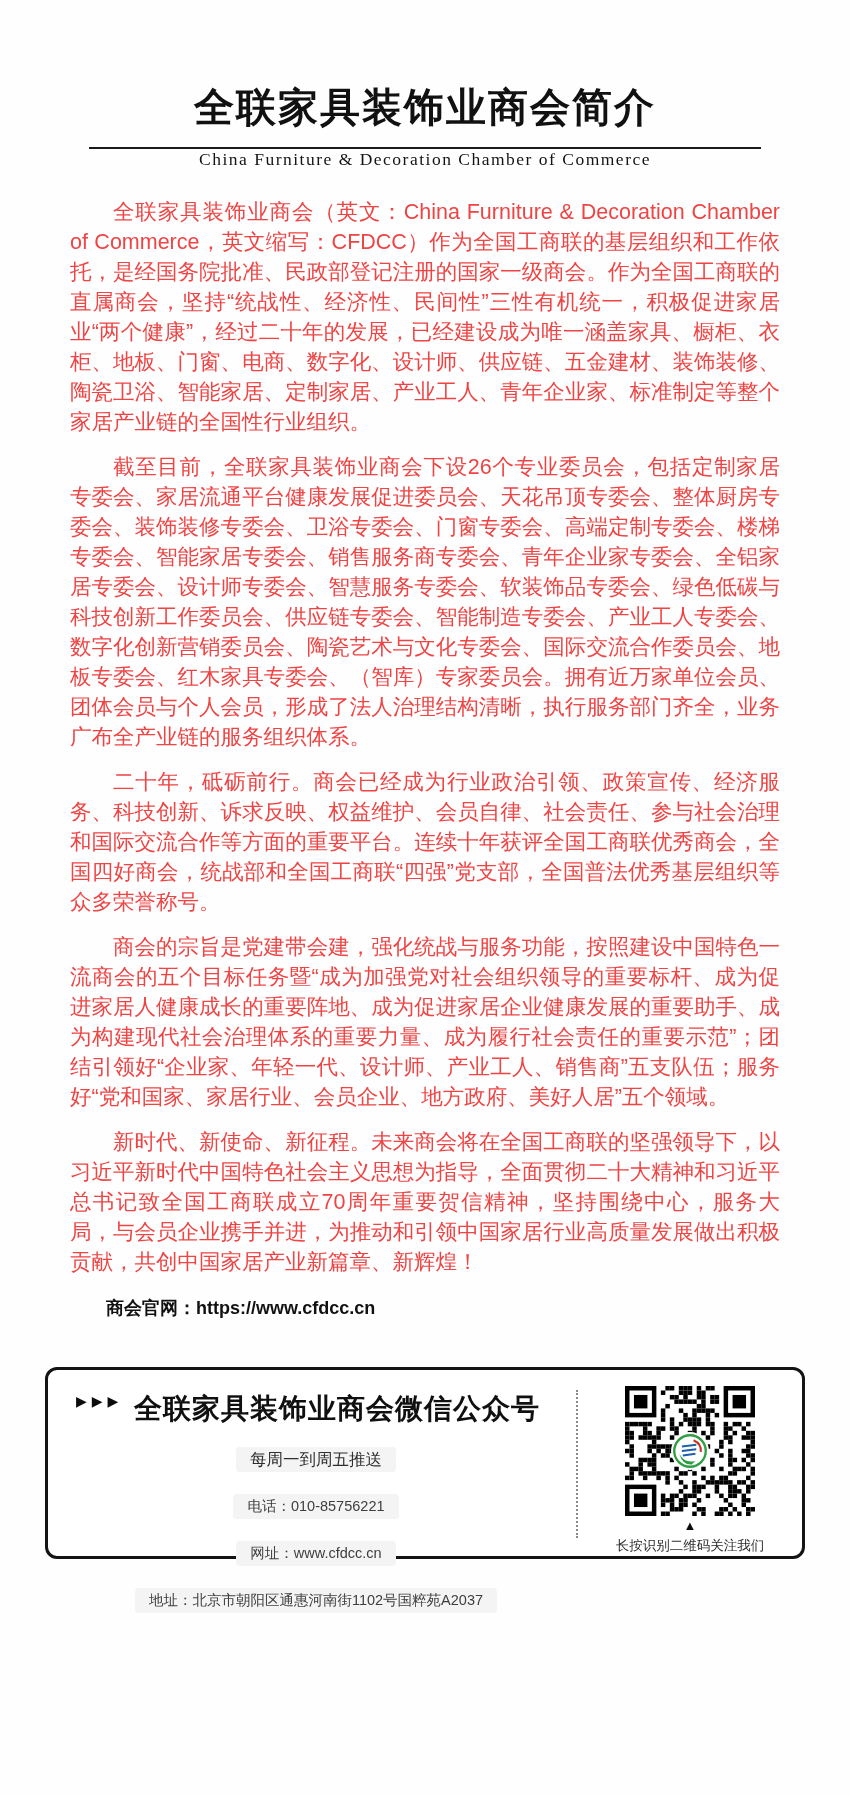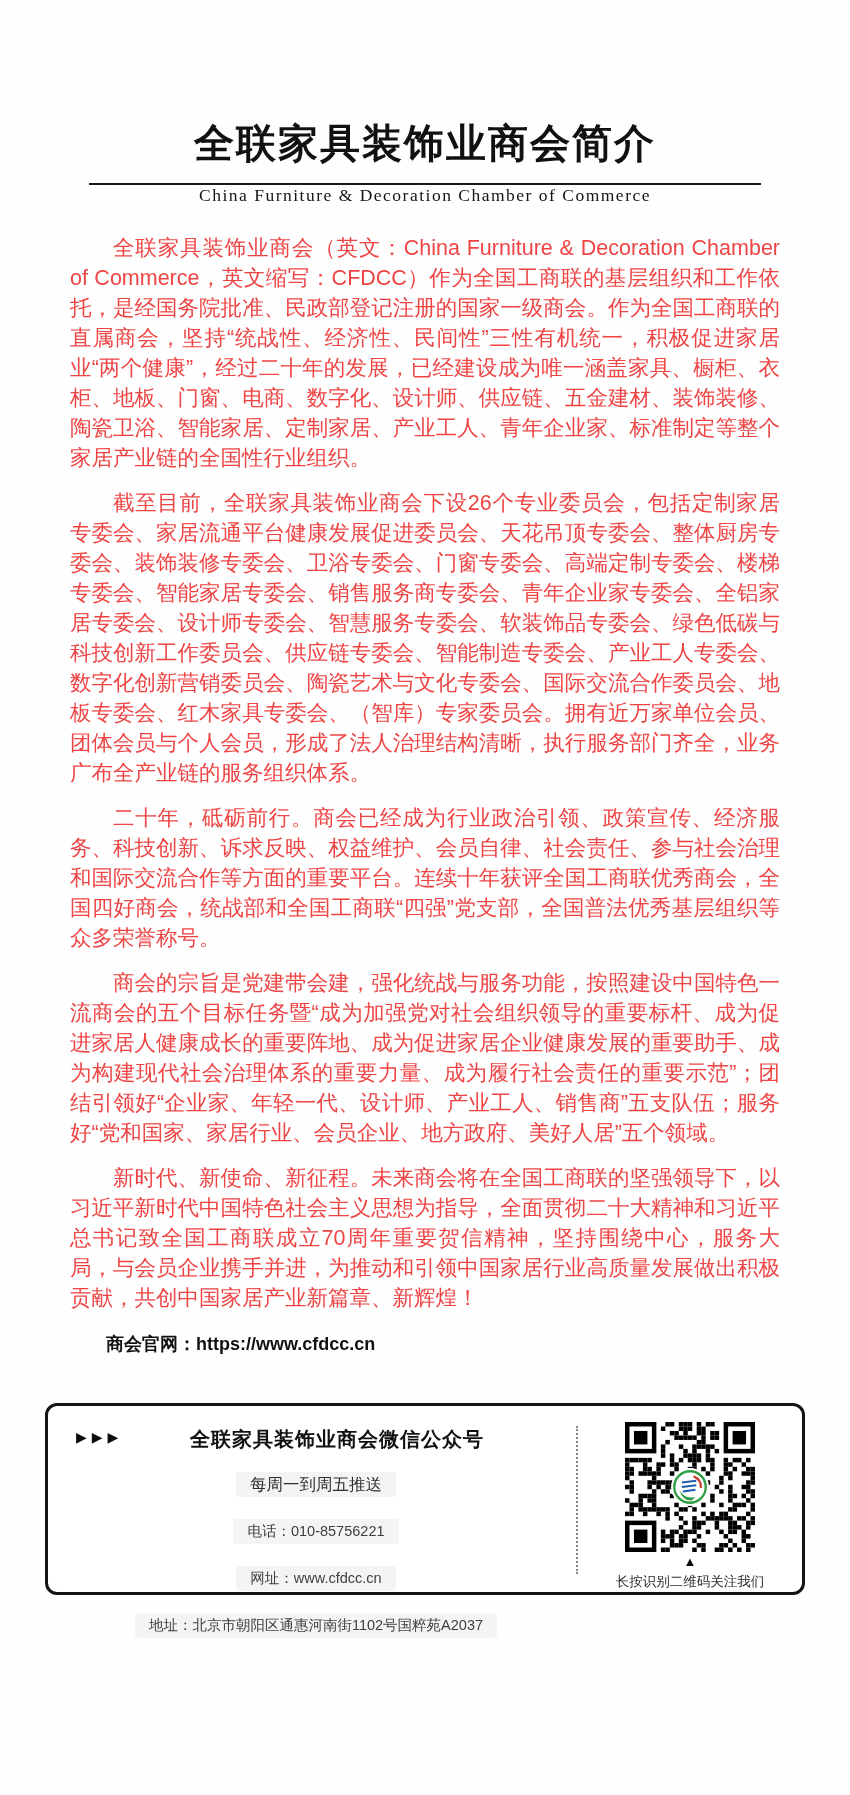--- a/index.html
+++ b/index.html
@@ -6,21 +6,21 @@
   .page{
     position:relative;
     width:850px;height:1795px;
     background:#fefefe;
     font-family:"Liberation Sans","DejaVu Sans",sans-serif;
     color:#1c1c1c;
     box-sizing:border-box;
     overflow:hidden;
   }
   
-  .doc-header{padding-top:116px;}
+  .doc-header{padding-top:80px;}
   .doc-title{
     margin:0;text-align:center;
     font-size:40px;font-weight:bold;letter-spacing:2px;color:#111;
   }
   .title-rule{
     width:672px;margin:12px auto 0;
     border:0;border-top:2px solid #1a1a1a;height:0;
   }
   .doc-subtitle{
     margin-top:0;text-align:center;
@@ -47,21 +47,21 @@
     display:flex;align-items:stretch;
     padding:14px 10px 12px 14px;
     background:#fff;
   }
   .card-left{flex:1;display:flex;flex-direction:column;align-items:center;min-width:0;}
   .card-head{width:100%;position:relative;text-align:center;margin:6px 0 8px 0;}
   .arrows{
     position:absolute;left:14px;top:3px;
     font-size:14px;letter-spacing:5px;color:#0c0c0c;
   }
-  .wechat-title{font-size:20px;font-weight:bold;color:#101010;letter-spacing:1px;margin-left:42px;}
+  .wechat-title{font-size:28px;font-weight:bold;color:#101010;letter-spacing:1px;margin-left:42px;}
   .pill{
     background:#f4f4f4;border-radius:4px;
     color:#3e3e3e;font-size:14.5px;line-height:19px;
     padding:3px 14px;margin:11px 0;white-space:nowrap;
   }
   .pill.schedule{font-size:16.5px;color:#2f2f2f;}
   .divider{border-left:2px dotted #8a8a8a;margin:6px 10px 6px 6px;}
   .card-right{width:204px;display:flex;flex-direction:column;align-items:center;justify-content:flex-start;padding-top:2px;}
   .qr-wrap{position:relative;width:130px;height:130px;}
   .qr-wrap svg.qr{width:130px;height:130px;display:block;}

